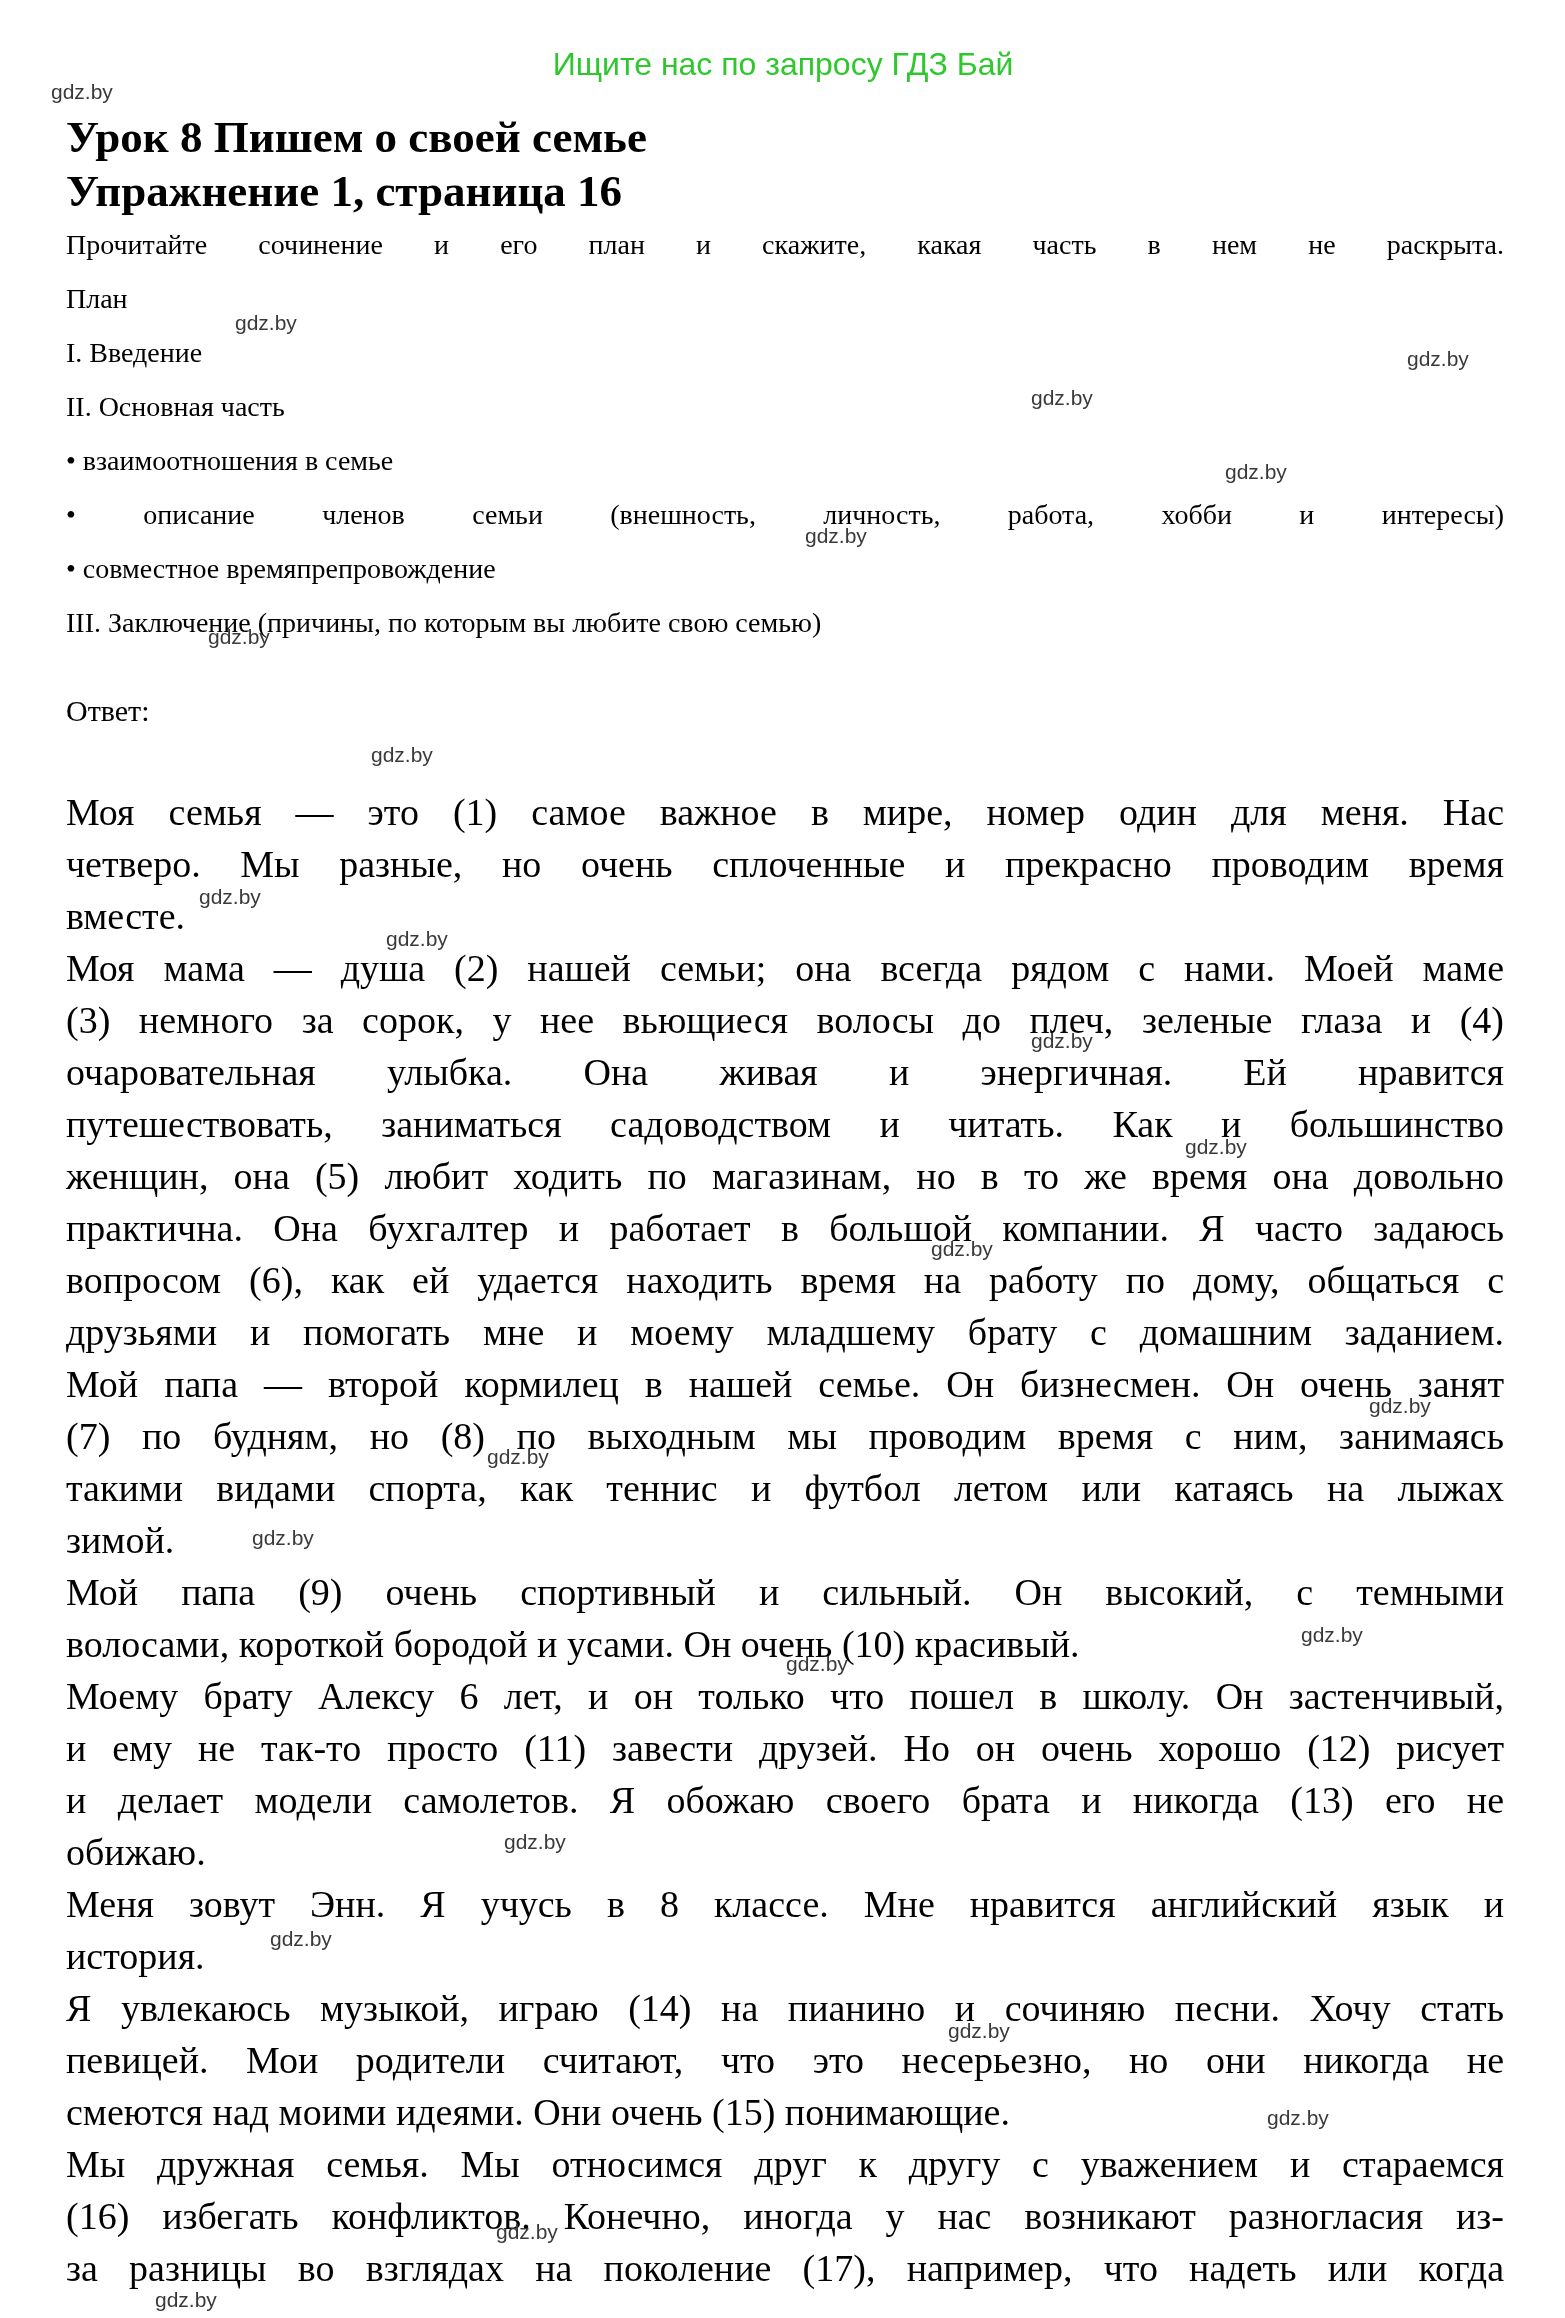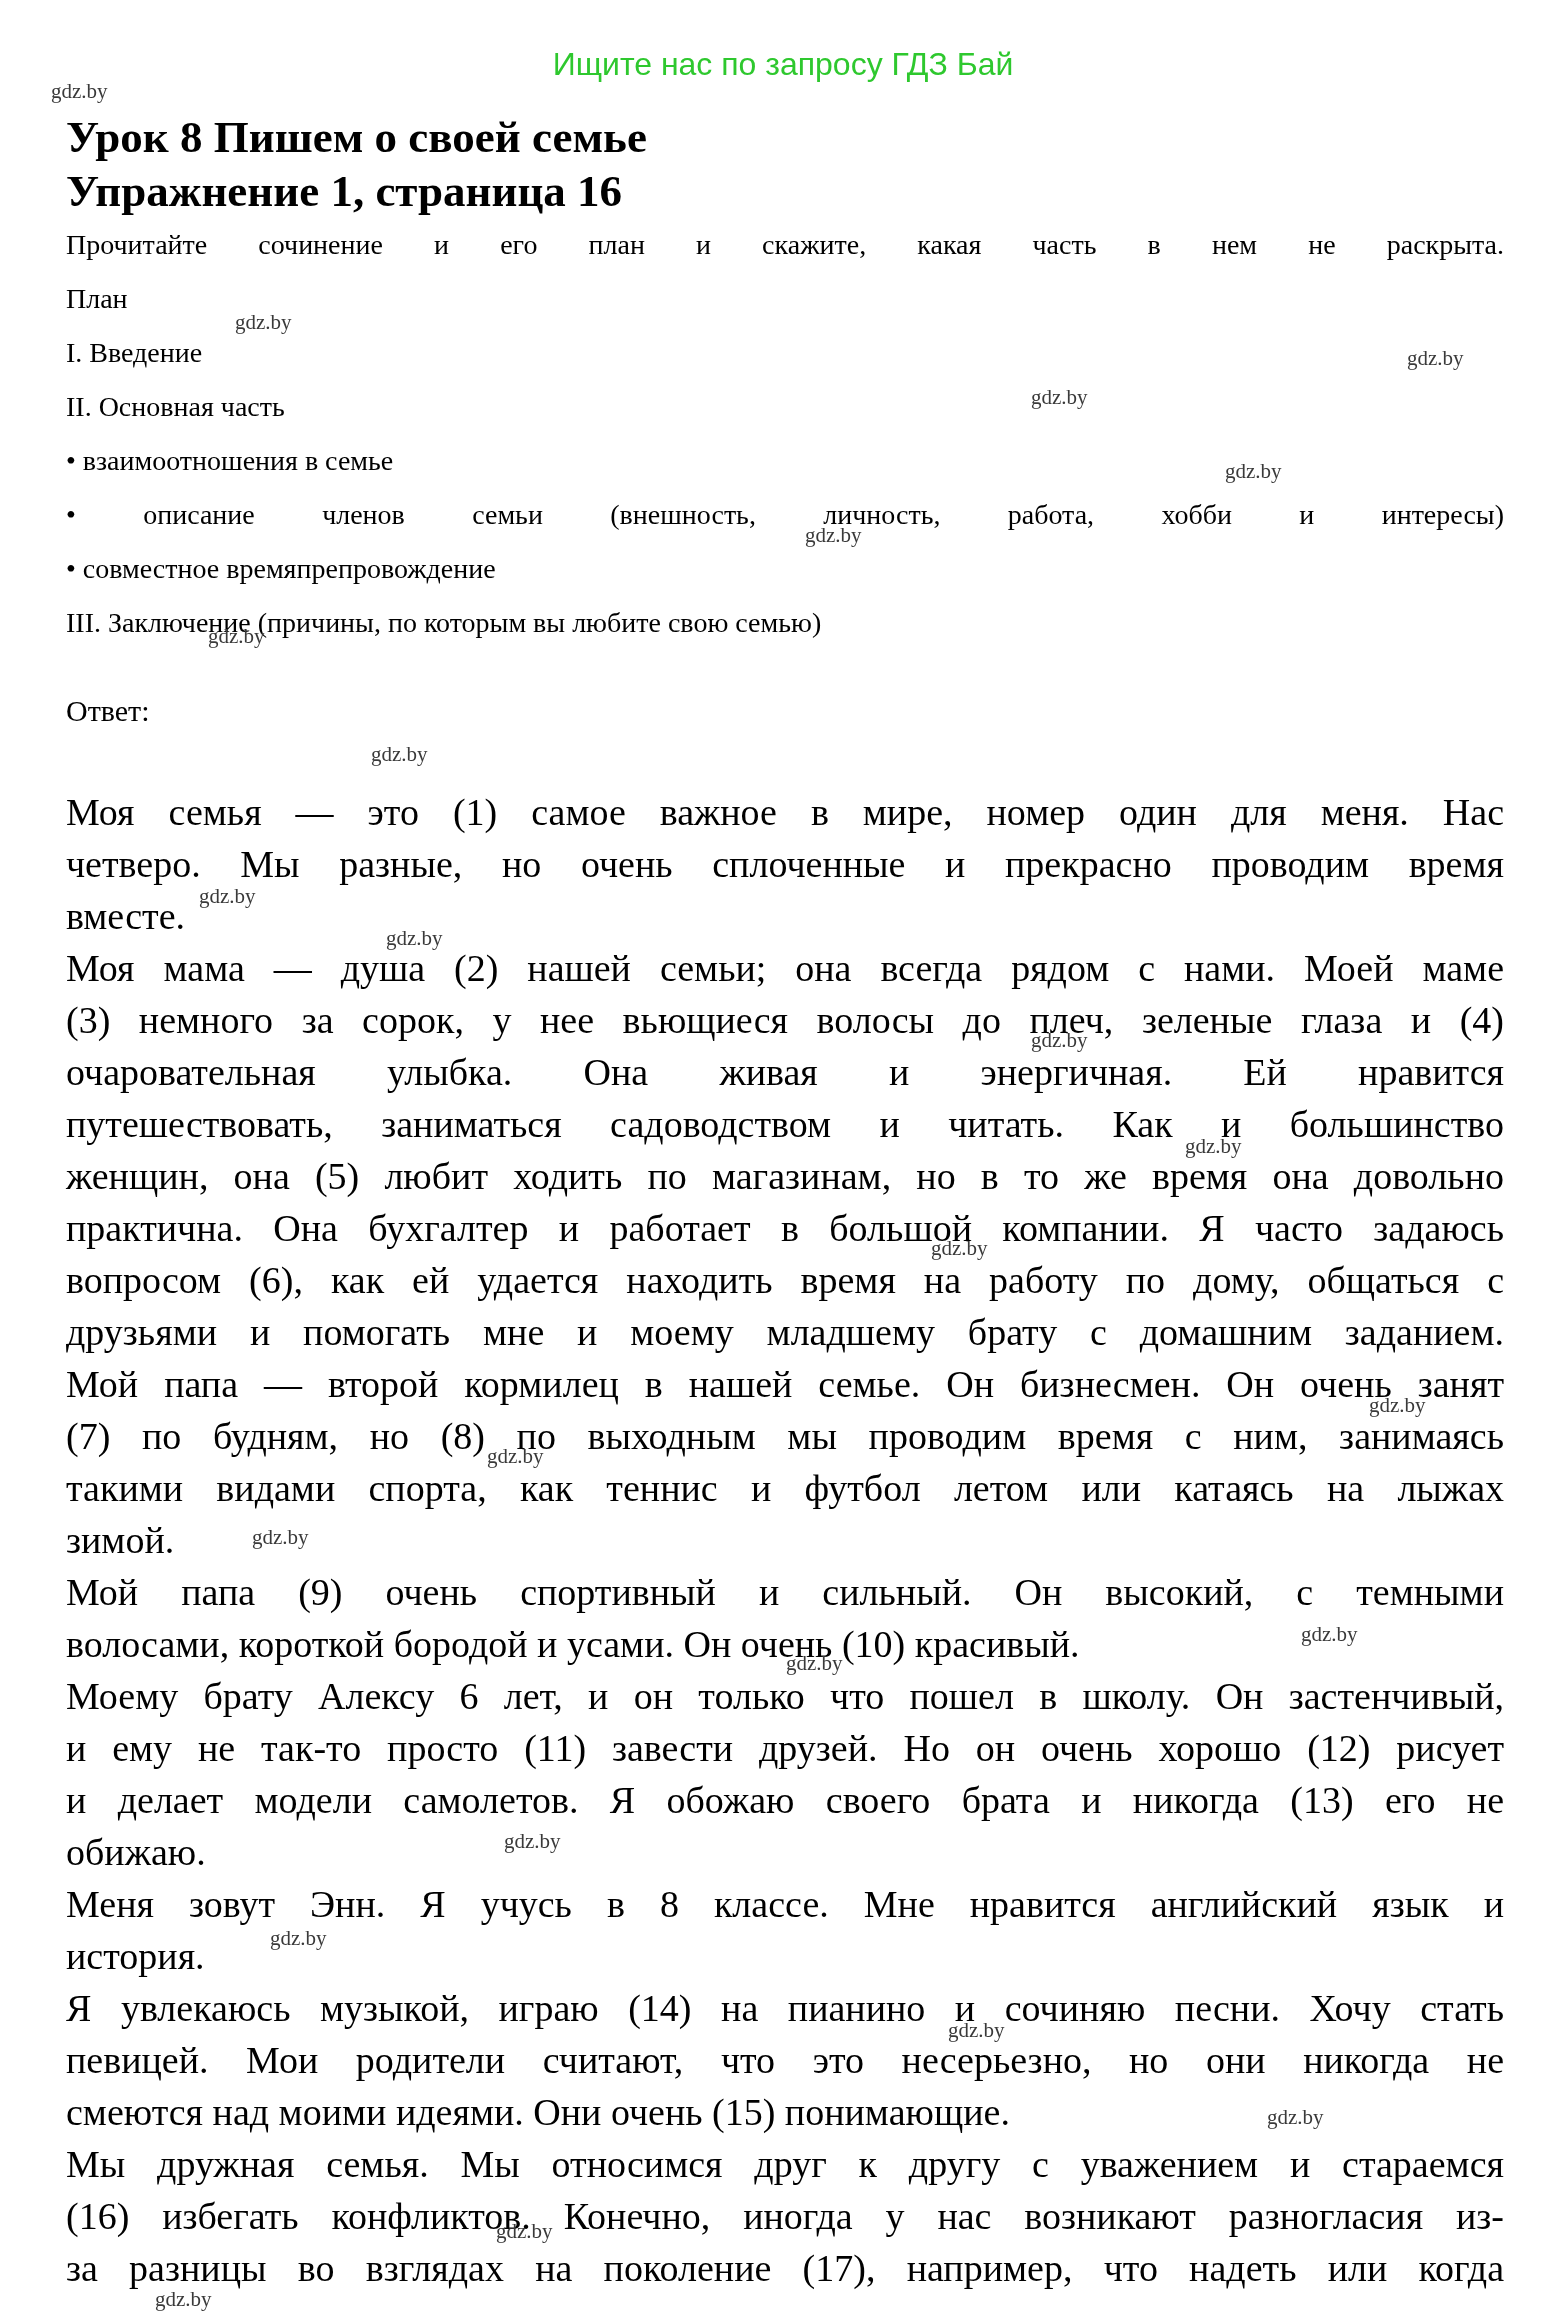--- a/index.html
+++ b/index.html
@@ -37,21 +37,21 @@
     text-align:justify;
     text-align-last:justify;
     text-justify:inter-word;
   }
   .answer{
     font-size:30px;height:52px;line-height:52px;
     margin-top:35px;margin-bottom:49px;
   }
   .wm{
     position:absolute;
-    font-family:Liberation Serif, serif;
+    font-family:Liberation Sans, sans-serif;
     font-size:21px;line-height:21px;
     color:var(--watermark-gray,#3a3a3a);
     white-space:nowrap;
   }
   .footer{
     position:absolute;top:2277px;left:0;right:0;
     text-align:center;
     font-family:"Liberation Sans", sans-serif;
     font-size:32px;line-height:36px;
     word-spacing:9.3px;

